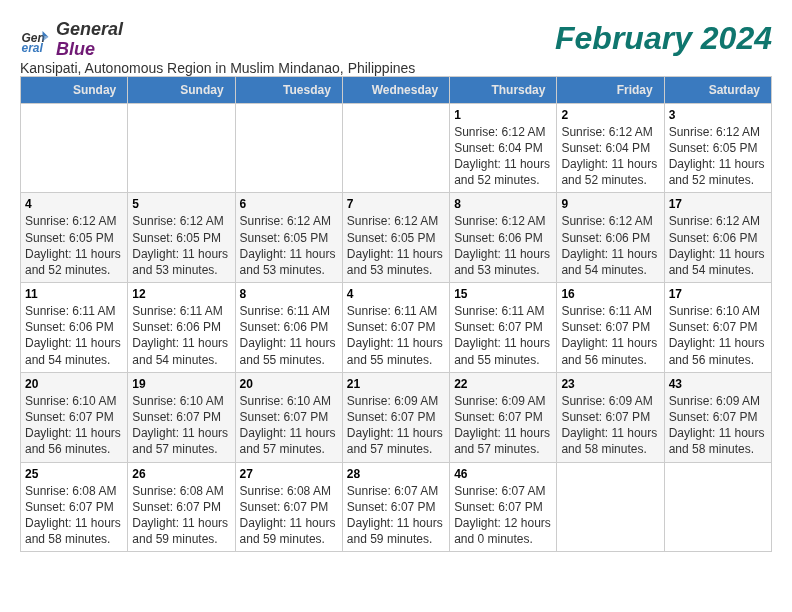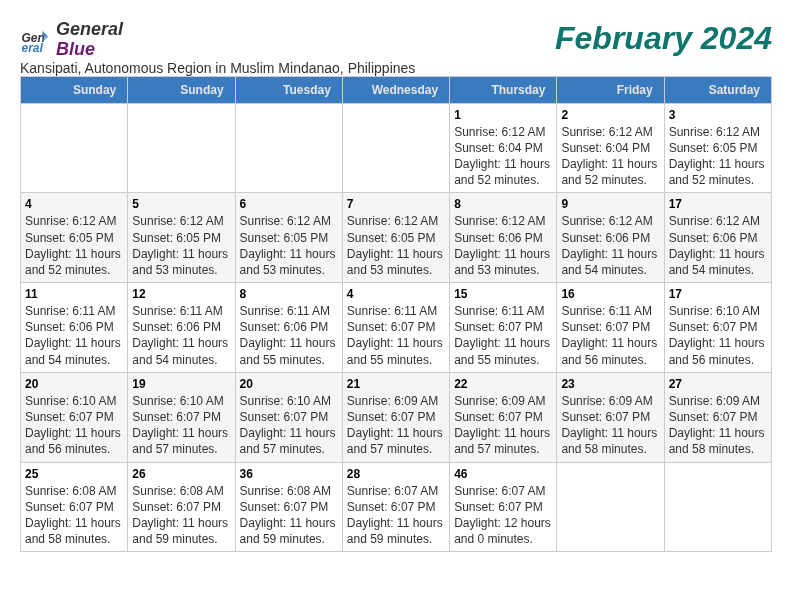--- a/index.html
+++ b/index.html
@@ -288,21 +288,21 @@
 and 57 minutes.</div>
         </td>
         <td>
           <span class="day-num">23</span>
           <div class="day-info" style="white-space: pre-line;">Sunrise: 6:09 AM
 Sunset: 6:07 PM
 Daylight: 11 hours
 and 58 minutes.</div>
         </td>
         <td>
-          <span class="day-num">27</span>
+          <span class="day-num">43</span>
           <div class="day-info" style="white-space: pre-line;">Sunrise: 6:09 AM
 Sunset: 6:07 PM
 Daylight: 11 hours
 and 58 minutes.</div>
         </td>
       </tr>
       <tr>
         <td>
           <span class="day-num">25</span>
           <div class="day-info" style="white-space: pre-line;">Sunrise: 6:08 AM
@@ -311,21 +311,21 @@
 and 58 minutes.</div>
         </td>
         <td>
           <span class="day-num">26</span>
           <div class="day-info" style="white-space: pre-line;">Sunrise: 6:08 AM
 Sunset: 6:07 PM
 Daylight: 11 hours
 and 59 minutes.</div>
         </td>
         <td>
-          <span class="day-num">36</span>
+          <span class="day-num">27</span>
           <div class="day-info" style="white-space: pre-line;">Sunrise: 6:08 AM
 Sunset: 6:07 PM
 Daylight: 11 hours
 and 59 minutes.</div>
         </td>
         <td>
           <span class="day-num">28</span>
           <div class="day-info" style="white-space: pre-line;">Sunrise: 6:07 AM
 Sunset: 6:07 PM
 Daylight: 11 hours

